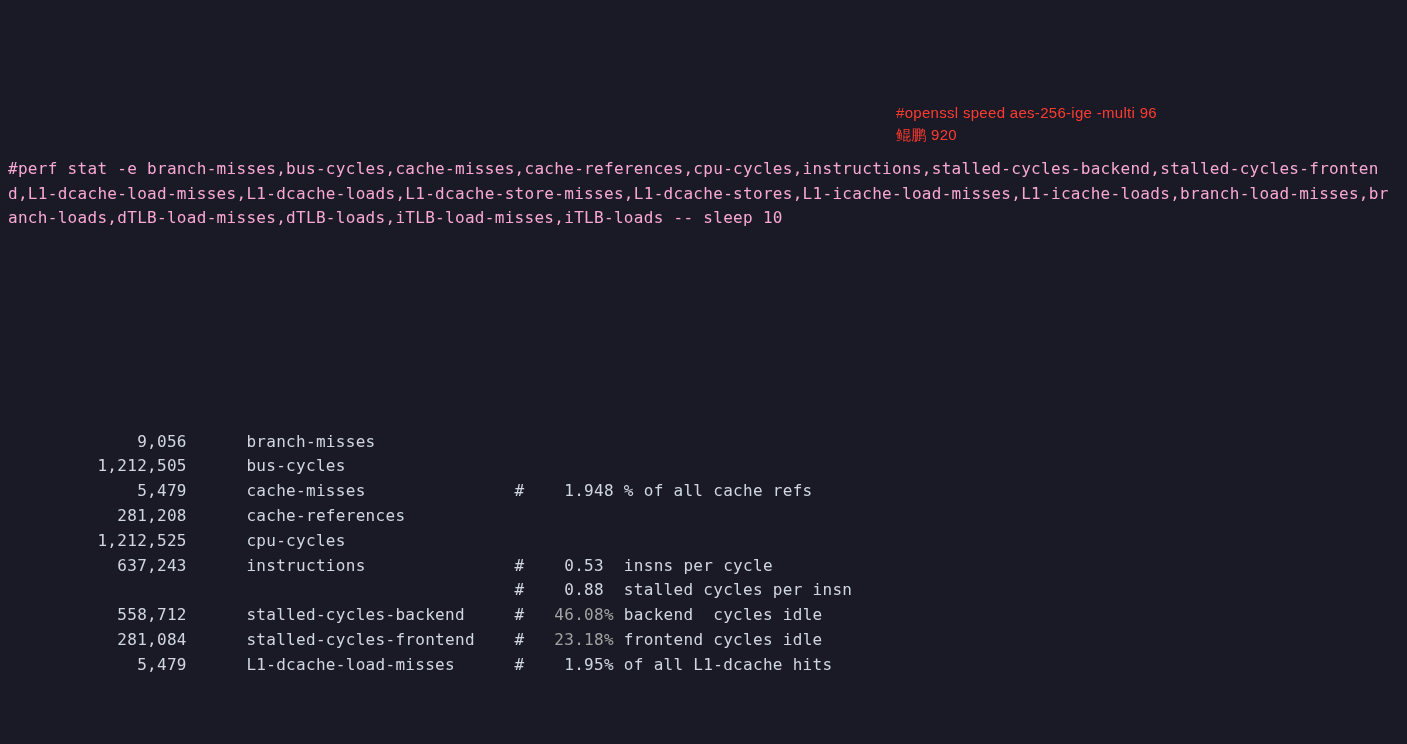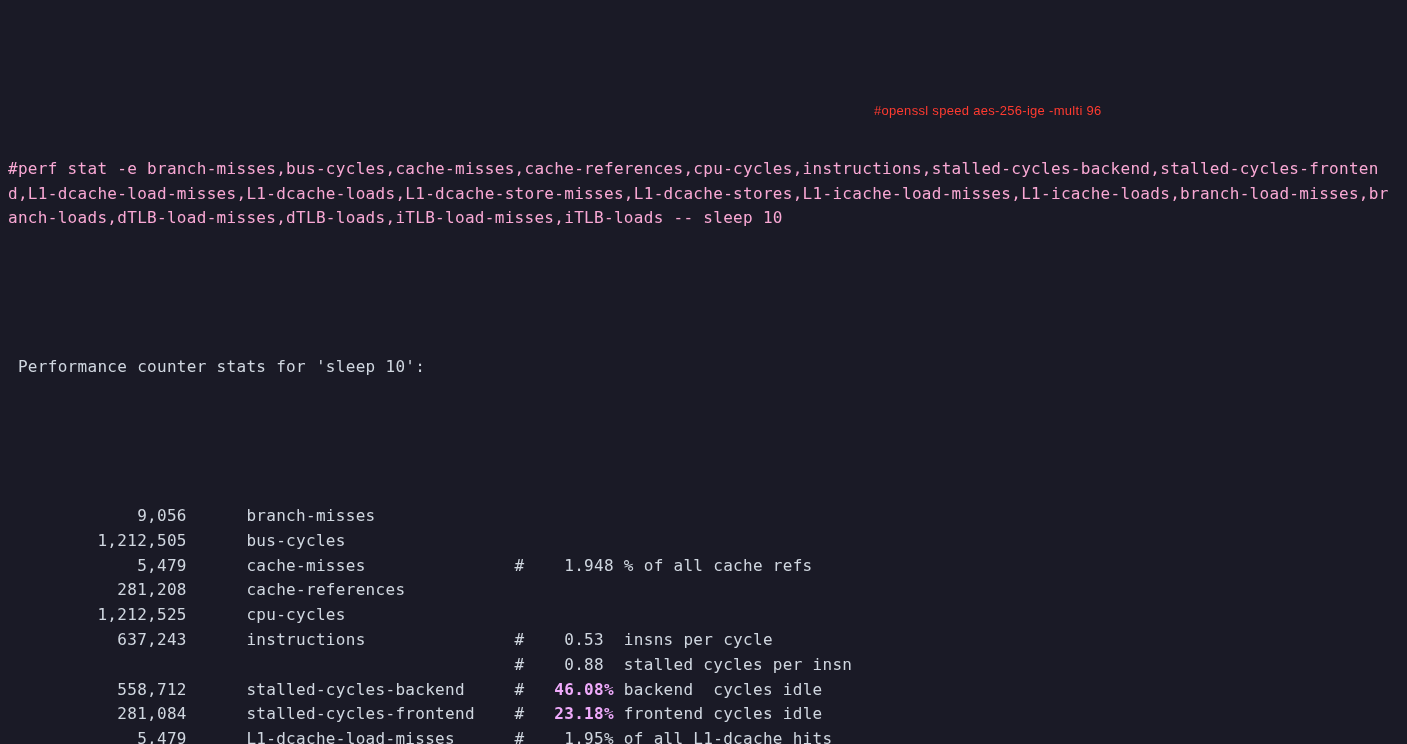--- a/index.html
+++ b/index.html
@@ -21,47 +21,47 @@
   }
   .term{
     padding:8px 8px;
   }
   .cmd{
     color:#f9a8d4;
     word-break:break-all;
     white-space:pre-wrap;
     max-width:1390px;
   }
-  .yellow{color:#f0abfc;font-weight:bold;}
+  .yellow{color:#a3a3a3;font-weight:normal;}
   .annot{
     position:absolute;
     top:102px;
-    left:874px;
+    left:896px;
     color:#ff3b30;
     font-family:-apple-system,BlinkMacSystemFont,"Segoe UI",sans-serif;
-    font-size:13px;
+    font-size:15px;
     font-weight:500;
     line-height:1.45;
     white-space:normal;
   }
   .row{display:block;}
 </style>
 </head>
 <body>
 
 
 
 <div class="term">
   <div class="cmd">#perf stat -e branch-misses,bus-cycles,cache-misses,cache-references,cpu-cycles,instructions,stalled-cycles-backend,stalled-cycles-frontend,L1-dcache-load-misses,L1-dcache-loads,L1-dcache-store-misses,L1-dcache-stores,L1-icache-load-misses,L1-icache-loads,branch-load-misses,branch-loads,dTLB-load-misses,dTLB-loads,iTLB-load-misses,iTLB-loads -- sleep 10</div>
   <div class="row"> </div>
-  <div class="row"> Performance counter stats for 'sleep 10':</div>
   <div class="row"> </div>
   <div id="counter-rows"><div class="row">             9,056      branch-misses              </div><div class="row">         1,212,505      bus-cycles                 </div><div class="row">             5,479      cache-misses               #    1.948 % of all cache refs</div><div class="row">           281,208      cache-references           </div><div class="row">         1,212,525      cpu-cycles                 </div><div class="row">           637,243      instructions               #    0.53  insns per cycle</div><div class="row">                                                   #    0.88  stalled cycles per insn</div><div class="row">           558,712      stalled-cycles-backend     #   <span class="yellow">46.08%</span> backend  cycles idle</div><div class="row">           281,084      stalled-cycles-frontend    #   <span class="yellow">23.18%</span> frontend cycles idle</div><div class="row">             5,479      L1-dcache-load-misses      #    1.95% of all L1-dcache hits</div></div>
   
   
 </div>
 
 <div class="annot">
   <div>#openssl speed aes-256-ige -multi 96</div>
+  <div>鲲鹏 920</div>
 </div>
 
 
 
 
 </body></html>

